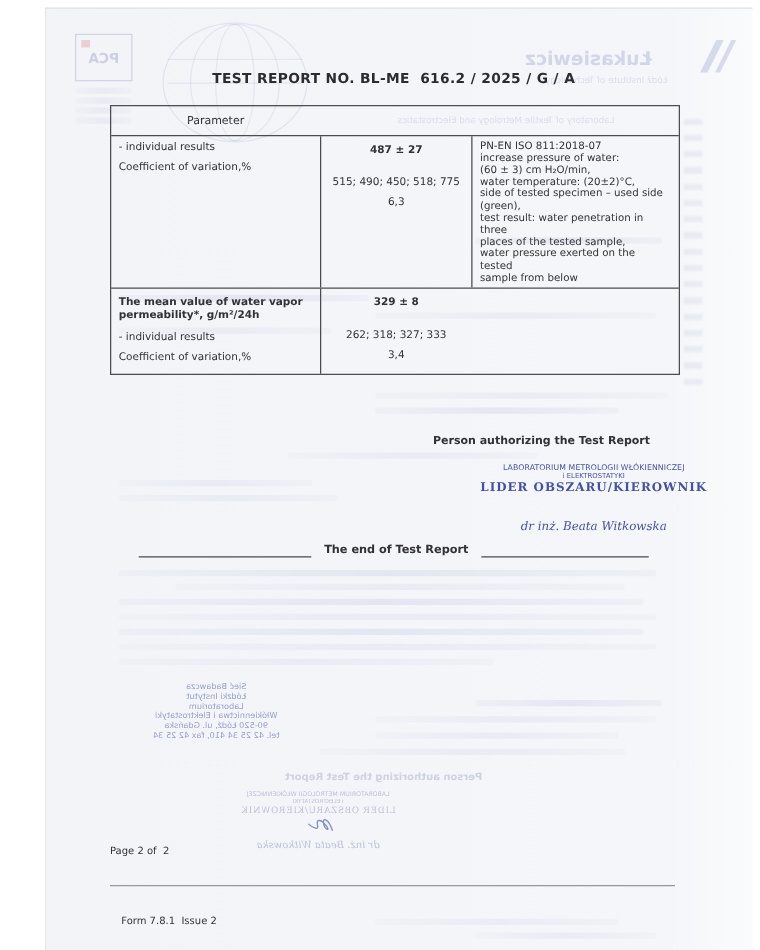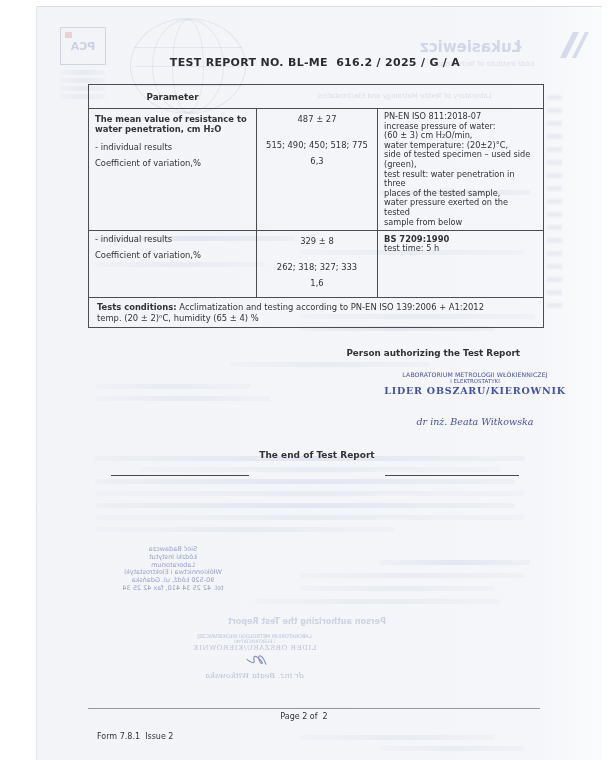--- a/index.html
+++ b/index.html
@@ -38,48 +38,48 @@
 
   
   #title{left:88px;top:56px;width:454px;text-align:center;font-size:11px;font-weight:bold;
          letter-spacing:0.3px;white-space:pre;color:#2c2c30;}
   #rtable{left:88px;top:84px;width:454px;border:1px solid #4c4c50;font-size:8.4px;}
   .trow{display:grid;grid-template-columns:167px 121px 164px;border-top:1px solid #4c4c50;}
   .trow:first-child{border-top:none;}
   .cell{border-left:1px solid #4c4c50;padding:3px 6px;box-sizing:border-box;}
   .cell:first-child{border-left:none;}
   .hrow{height:23px;}
-  .hcell{display:flex;align-items:center;justify-content:center;font-weight:bold;font-size:8.8px;}
+  .hcell{display:flex;align-items:center;justify-content:center;font-weight:normal;font-size:8.8px;}
   .r1{min-height:101px;}
   .r2{min-height:66px;}
   .p-main{font-weight:bold;line-height:10px;margin:2px 0 8px;}
   .p-sub{line-height:10px;margin:0 0 6px;}
   .vcell{text-align:center;}
-  .v-main{font-weight:normal;line-height:10px;margin:2px 0 16px;}
+  .v-main{font-weight:bold;line-height:10px;margin:2px 0 16px;}
   .v-sub{line-height:10px;margin:0 0 6px;}
   .rem{font-size:8.2px;line-height:9.6px;white-space:pre-line;}
   .rem-bold{font-weight:bold;font-size:8.4px;line-height:10px;}
   .cond{padding:4px 8px;white-space:pre-line;line-height:10.5px;}
   .cond b{font-weight:bold;}
   #prepared{left:99px;top:312px;font-size:8.4px;}
   #prepared .lbl{font-weight:bold;}
   #authorizing{left:88px;top:348px;width:432px;text-align:right;font-weight:bold;font-size:8.8px;}
   #stamp{left:355px;top:371px;width:240px;text-align:center;color:#4351a3;}
   #stamp .l1{font-size:6.2px;letter-spacing:0.1px;white-space:nowrap;}
   #stamp .l2{font-size:5.5px;}
   #stamp .l3{font-family:"DejaVu Serif","Liberation Serif",serif;font-size:9.5px;font-weight:600;
              letter-spacing:0.8px;white-space:nowrap;margin-top:1px;}
   #stamp .name{font-family:"DejaVu Serif","Liberation Serif",serif;font-style:italic;font-size:9.5px;
              margin-top:-3px;white-space:nowrap;}
   #endline{left:88px;top:434px;width:454px;display:flex;align-items:flex-end;justify-content:center;}
   #endline .uline{border-bottom:1px solid #4a4a4e;height:10px;}
-  #endline .txt{font-weight:bold;font-size:9px;margin:16px 10px;white-space:nowrap;}
+  #endline .txt{font-weight:bold;font-size:9px;margin:1px 10px;white-space:nowrap;}
   #footline{left:88px;top:708px;width:452px;border-top:1px solid #96969b;}
   #footer-left{left:97px;top:712px;font-size:8px;line-height:10px;white-space:pre;}
-  #footer-page{left:88px;top:712px;width:432px;text-align:center;font-size:8px;white-space:pre;}
+  #footer-page{left:88px;top:676px;width:432px;text-align:left;font-size:8px;white-space:pre;}
 </style>
 </head>
 <body>
 
 <div id="canvas">
   <div id="paper"></div>
 
   <div class="abs pca-box mir ni" style="left:60px;top:27px;">
     <span class="pca-txt">PCA</span>
     <span class="pca-red"></span>
@@ -151,21 +151,20 @@
 
   <div class="abs" id="title">TEST REPORT NO. BL-ME  616.2 / 2025 / G / A</div>
 
   <div class="abs" id="rtable">
     <div class="trow hrow">
       <div class="cell hcell">Parameter</div>
     </div>
 
     <div class="trow r1">
       <div class="cell">
-        <div class="p-main">The mean value of resistance to water penetration, cm H₂O</div>
         <div class="p-sub">- individual results</div>
         <div class="p-sub">Coefficient of variation,%</div>
       </div>
       <div class="cell vcell">
         <div class="v-main">487 ± 27</div>
         <div class="v-sub">515; 490; 450; 518; 775</div>
         <div class="v-sub">6,3</div>
       </div>
       <div class="cell">
         <div class="rem">PN-EN ISO 811:2018-07
@@ -176,38 +175,31 @@
 (green),
 test result: water penetration in three
 places of the tested sample,
 water pressure exerted on the tested
 sample from below</div>
       </div>
     </div>
 
     <div class="trow r2">
       <div class="cell">
+        <div class="p-main">The mean value of water vapor permeability*, g/m²/24h</div>
         <div class="p-sub">- individual results</div>
         <div class="p-sub">Coefficient of variation,%</div>
       </div>
       <div class="cell vcell">
         <div class="v-main">329 ± 8</div>
         <div class="v-sub">262; 318; 327; 333</div>
-        <div class="v-sub">1,6</div>
-      </div>
-      <div class="cell">
-        <div class="rem-bold">BS 7209:1990</div>
-        <div class="rem">test time: 5 h</div>
+        <div class="v-sub">3,4</div>
       </div>
     </div>
 
-    <div class="trow" style="grid-template-columns:1fr;">
-      <div class="cell cond"><b>Tests conditions:</b><span> Acclimatization and testing according to PN-EN ISO 139:2006 + A1:2012
-temp. (20 ± 2)⁰C, humidity (65 ± 4) %</span></div>
-    </div>
   </div>
 
 
   <div class="abs" id="authorizing">Person authorizing the Test Report</div>
 
   <div class="abs" id="stamp">
     <div class="l1">LABORATORIUM METROLOGII WŁÓKIENNICZEJ</div>
     <div class="l2">i ELEKTROSTATYKI</div>
     <div class="l3">LIDER OBSZARU/KIEROWNIK</div>
 

